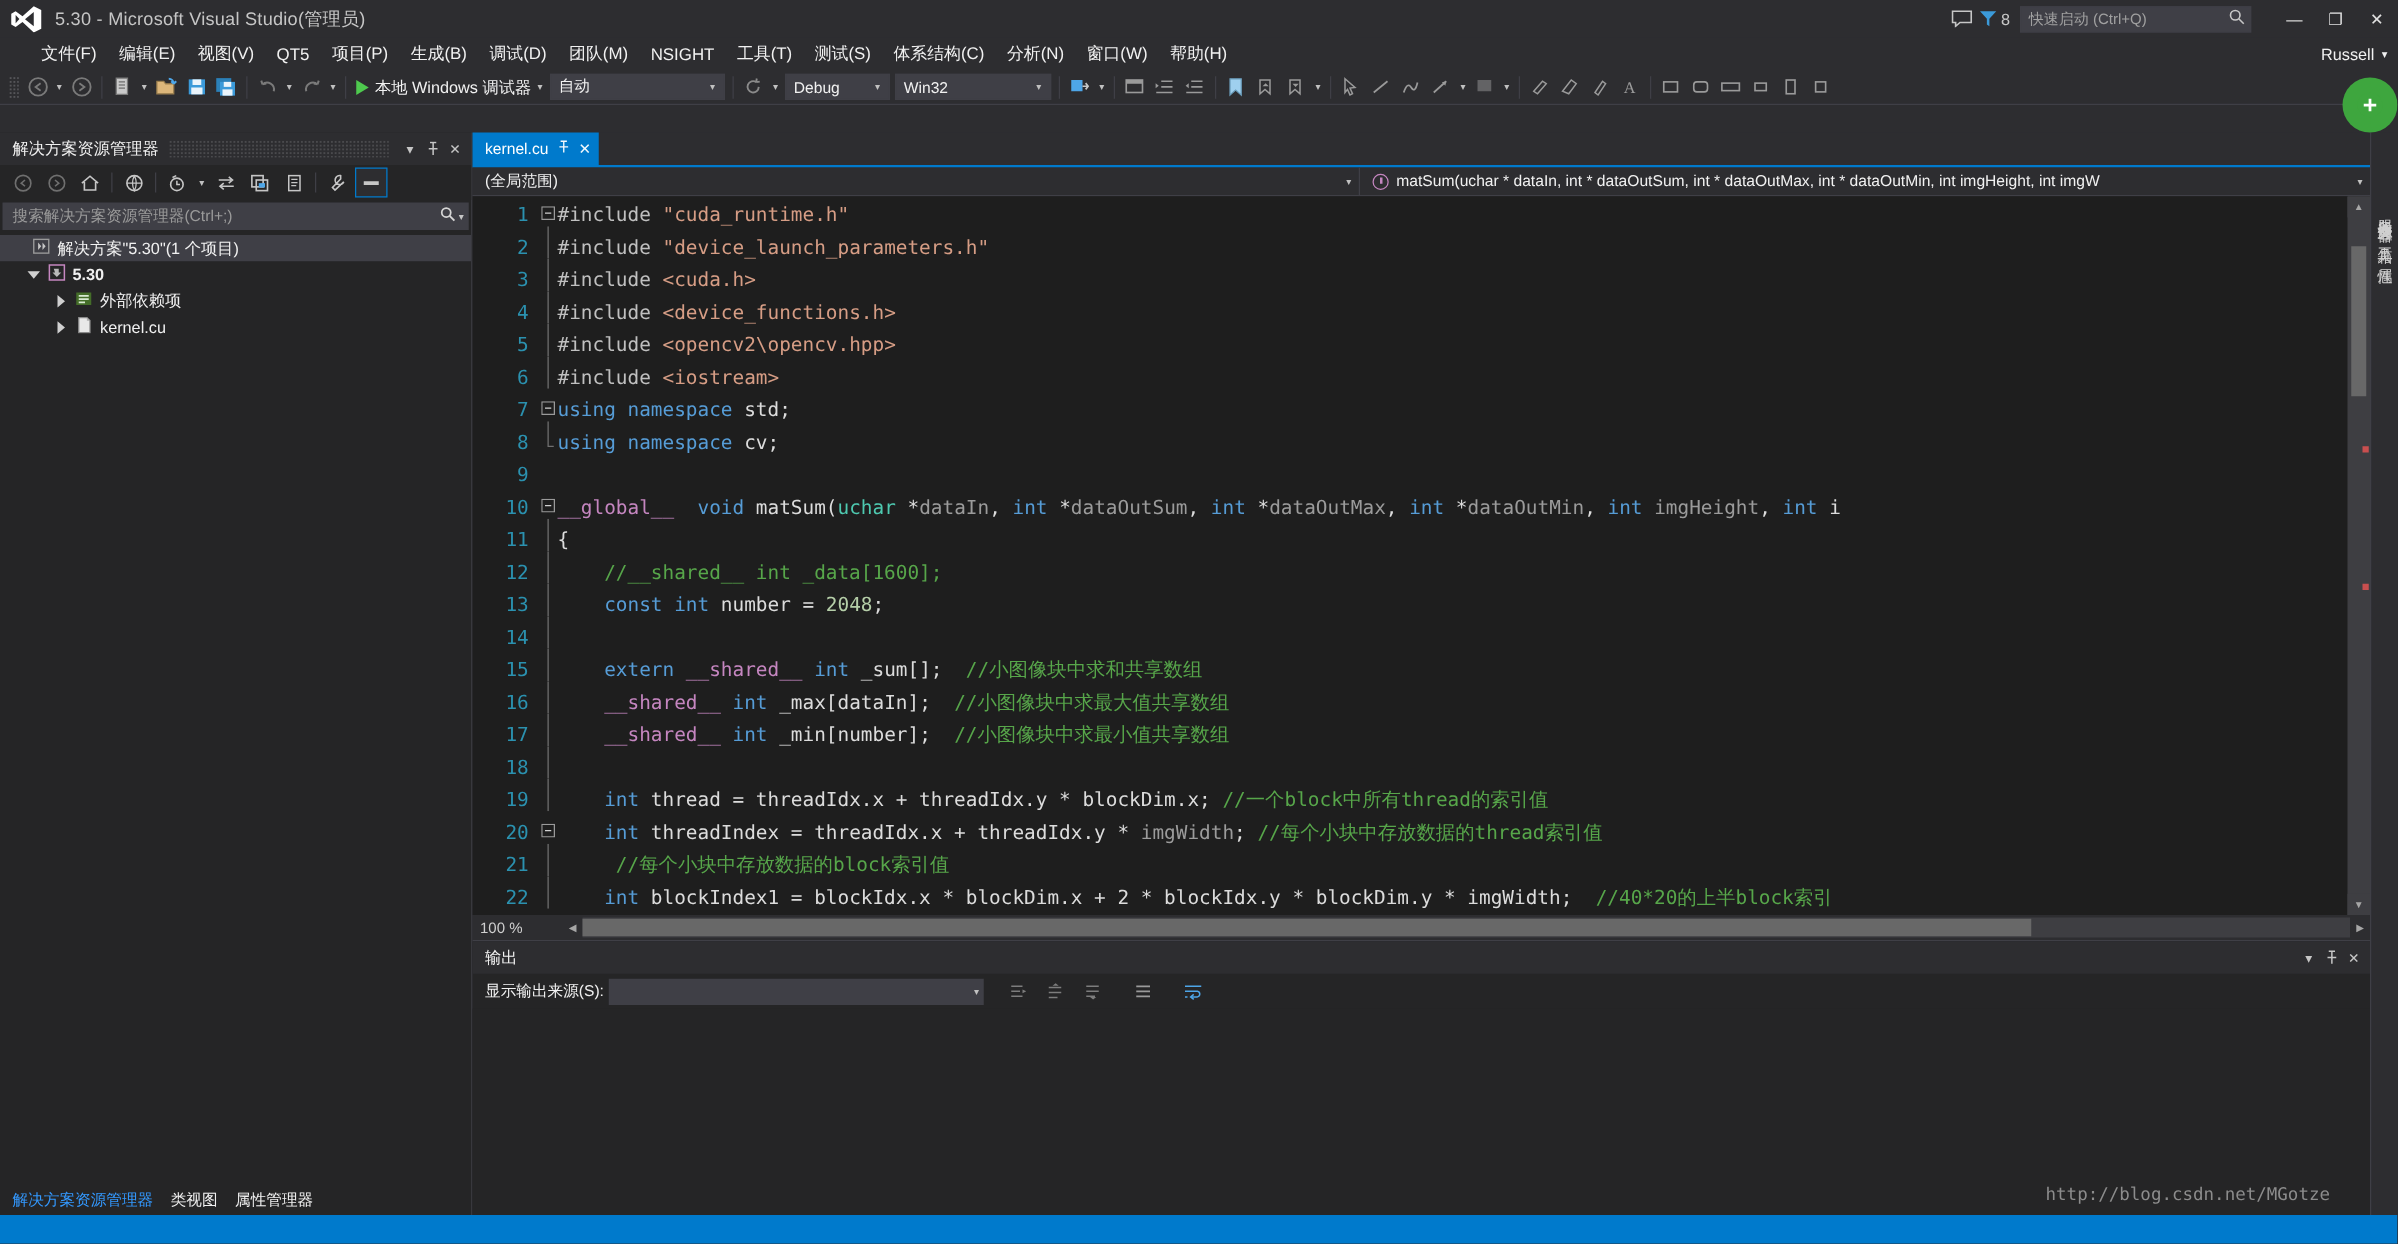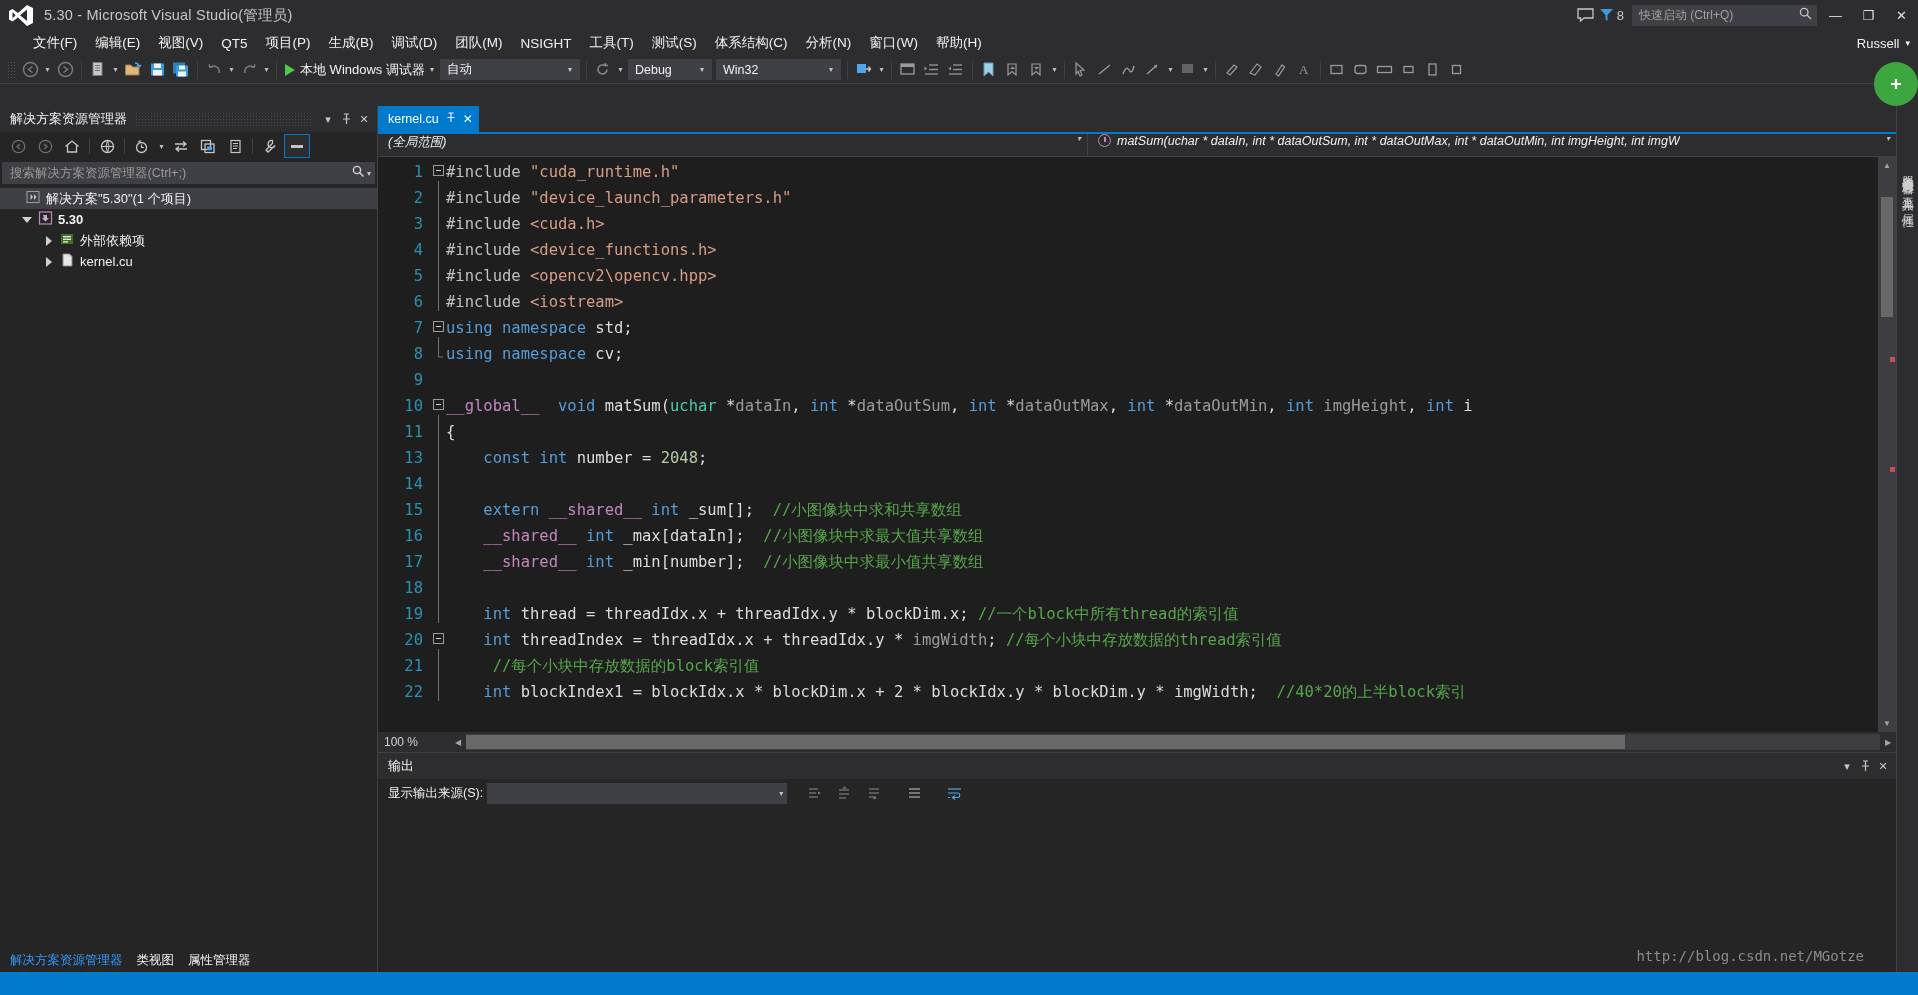--- a/index.html
+++ b/index.html
@@ -23,21 +23,21 @@
   }
   .title-right {
     position: absolute; right: 0; top: 0; height: 30px;
     display: flex; align-items: center; gap: 0px;
   }
   .tb-icon { width: 26px; height: 22px; display: flex; align-items: center; justify-content: center; color: #c6c6c6; }
   .notif { display: flex; align-items: center; gap: 3px; color: #c6c6c6; font-size: 13px; margin-right: 8px;}
   .quicklaunch {
     width: 185px; height: 21px; background: #3f3f46; border: 1px solid #3f3f46;
     color: #a0a0a0; font-size: 12px; display: flex; align-items: center;
-    padding: 0 20px 0 6px; position: relative; margin-right: 2px; text-align: center;
+    padding: 0 20px 0 6px; position: relative; margin-right: 18px; text-align: center;
   }
   .quicklaunch .ql-search { position: absolute; right: 4px; color: #c6c6c6; font-size: 12px;}
   .wbtn { width: 33px; height: 30px; display: flex; align-items: center; justify-content: center; color: #e0e0e0; font-size: 13px; }
 
   
   .menubar {
     height: 26px; display: flex; align-items: center;
     background: #2d2d30; padding-left: 24px; position: relative;
   }
   .menu-item {
@@ -108,21 +108,21 @@
   .doc-tab {
     height: 26px; background:#007acc; color:#fff; display:flex; align-items:center;
     padding: 0 6px 0 10px; font-size:12.5px; gap:7px;
   }
   .doc-tab .pin, .doc-tab .x { font-size: 12px; opacity:.95; }
   .tab-underline { height:2px; background:#007acc; }
   .navbar {
     height: 23px; display: flex; align-items: center; background:#2d2d30; font-size:12.5px;
     border-bottom:1px solid #3f3f46;
   }
-  .nav-combo { display:flex; align-items:flex-start; height:23px; padding-left:10px; color:#f1f1f1; position:relative; overflow:hidden;font-style:italic;}
+  .nav-combo { display:flex; align-items:center; height:23px; padding-left:10px; color:#f1f1f1; position:relative; overflow:hidden;}
   .nav-combo.left { width: 710px; border-right:1px solid #3f3f46;}
   .nav-combo .nv-arrow{ position:absolute; right:6px; color:#c1c1c1; font-size:8px;}
   .nav-combo.right { flex:1; gap:6px; }
   .ico-circle { width:13px;height:13px;border-radius:50%;border:1.6px solid #c586c0; display:inline-block; position:relative; flex:none;}
   .ico-circle::after{content:"";position:absolute;left:5px;top:2px;width:1.6px;height:5px;background:#c586c0;}
 
   .code-area { flex:1; position:relative; background:#1e1e1e; overflow:hidden; display:flex;}
   .code-pre {
     font-family: "DejaVu Sans Mono", monospace; font-size: 15.5px; line-height: 26px;
     white-space: pre; color:#dcdcdc; padding-top: 2px;
@@ -659,21 +659,23 @@
                 </svg></span><span class="codetext"><span class="pp">#include </span><span class="str">&lt;iostream&gt;</span></span></div><div class="codeline"><span class="lnum">7</span><span class="fold"><svg width="11" height="11" viewBox="0 0 11 11">
                   <rect x="0.5" y="0.5" width="10" height="10" fill="none" stroke="#9a9a9a"></rect>
                   <line x1="3" y1="5.5" x2="8" y2="5.5" stroke="#d0d0d0"></line>
                 </svg></span><span class="codetext"><span class="k">using</span><span class="id"> </span><span class="k">namespace</span><span class="id"> std;</span></span></div><div class="codeline"><span class="lnum">8</span><span class="fold"><svg width="11" height="26" viewBox="0 0 11 26">
                   <path d="M5.5 0 V20 H10" stroke="#707070" fill="none"></path>
                 </svg></span><span class="codetext"><span class="k">using</span><span class="id"> </span><span class="k">namespace</span><span class="id"> cv;</span></span></div><div class="codeline"><span class="lnum">9</span><span class="fold"></span><span class="codetext"></span></div><div class="codeline"><span class="lnum">10</span><span class="fold"><svg width="11" height="11" viewBox="0 0 11 11">
                   <rect x="0.5" y="0.5" width="10" height="10" fill="none" stroke="#9a9a9a"></rect>
                   <line x1="3" y1="5.5" x2="8" y2="5.5" stroke="#d0d0d0"></line>
                 </svg></span><span class="codetext"><span class="kp">__global__</span><span class="id">  </span><span class="k">void</span><span class="id"> matSum(</span><span class="ty">uchar</span><span class="id"> *</span><span class="gy">dataIn</span><span class="id">, </span><span class="k">int</span><span class="id"> *</span><span class="gy">dataOutSum</span><span class="id">, </span><span class="k">int</span><span class="id"> *</span><span class="gy">dataOutMax</span><span class="id">, </span><span class="k">int</span><span class="id"> *</span><span class="gy">dataOutMin</span><span class="id">, </span><span class="k">int</span><span class="id"> </span><span class="gy">imgHeight</span><span class="id">, </span><span class="k">int</span><span class="id"> i</span></span></div><div class="codeline"><span class="lnum">11</span><span class="fold"><svg width="11" height="26" viewBox="0 0 11 26">
                   <line x1="5.5" y1="0" x2="5.5" y2="26" stroke="#707070"></line>
-                </svg></span><span class="codetext"><span class="id">{</span></span></div><div class="codeline"><span class="lnum">13</span><span class="fold"><svg width="11" height="26" viewBox="0 0 11 26">
+                </svg></span><span class="codetext"><span class="id">{</span></span></div><div class="codeline"><span class="lnum">12</span><span class="fold"><svg width="11" height="26" viewBox="0 0 11 26">
+                  <line x1="5.5" y1="0" x2="5.5" y2="26" stroke="#707070"></line>
+                </svg></span><span class="codetext"><span class="id">    </span><span class="cm">//__shared__ int _data[1600];</span></span></div><div class="codeline"><span class="lnum">13</span><span class="fold"><svg width="11" height="26" viewBox="0 0 11 26">
                   <line x1="5.5" y1="0" x2="5.5" y2="26" stroke="#707070"></line>
                 </svg></span><span class="codetext"><span class="id">    </span><span class="k">const</span><span class="id"> </span><span class="k">int</span><span class="id"> number = </span><span class="num">2048</span><span class="id">;</span></span></div><div class="codeline"><span class="lnum">14</span><span class="fold"><svg width="11" height="26" viewBox="0 0 11 26">
                   <line x1="5.5" y1="0" x2="5.5" y2="26" stroke="#707070"></line>
                 </svg></span><span class="codetext"></span></div><div class="codeline"><span class="lnum">15</span><span class="fold"><svg width="11" height="26" viewBox="0 0 11 26">
                   <line x1="5.5" y1="0" x2="5.5" y2="26" stroke="#707070"></line>
                 </svg></span><span class="codetext"><span class="id">    </span><span class="k">extern</span><span class="id"> </span><span class="kp">__shared__</span><span class="id"> </span><span class="k">int</span><span class="id"> _sum[];  </span><span class="cm">//小图像块中求和共享数组</span></span></div><div class="codeline"><span class="lnum">16</span><span class="fold"><svg width="11" height="26" viewBox="0 0 11 26">
                   <line x1="5.5" y1="0" x2="5.5" y2="26" stroke="#707070"></line>
                 </svg></span><span class="codetext"><span class="id">    </span><span class="kp">__shared__</span><span class="id"> </span><span class="k">int</span><span class="id"> _max[dataIn];  </span><span class="cm">//小图像块中求最大值共享数组</span></span></div><div class="codeline"><span class="lnum">17</span><span class="fold"><svg width="11" height="26" viewBox="0 0 11 26">
                   <line x1="5.5" y1="0" x2="5.5" y2="26" stroke="#707070"></line>
                 </svg></span><span class="codetext"><span class="id">    </span><span class="kp">__shared__</span><span class="id"> </span><span class="k">int</span><span class="id"> _min[number];  </span><span class="cm">//小图像块中求最小值共享数组</span></span></div><div class="codeline"><span class="lnum">18</span><span class="fold"><svg width="11" height="26" viewBox="0 0 11 26">

